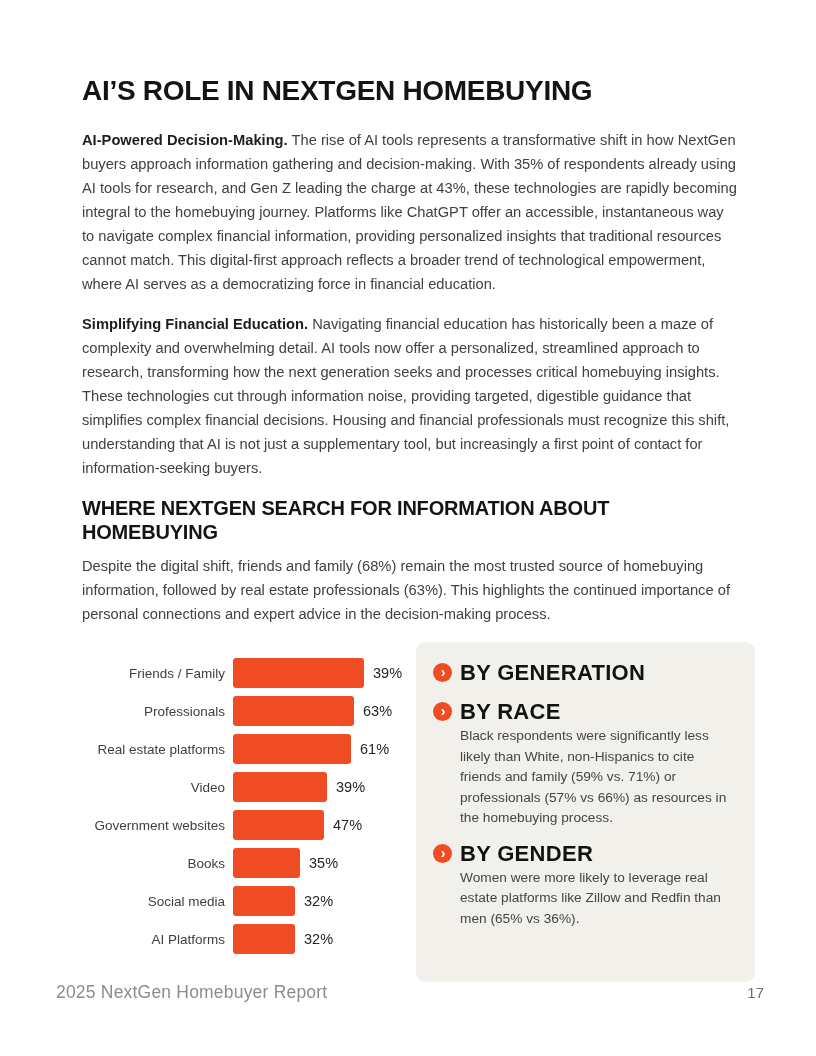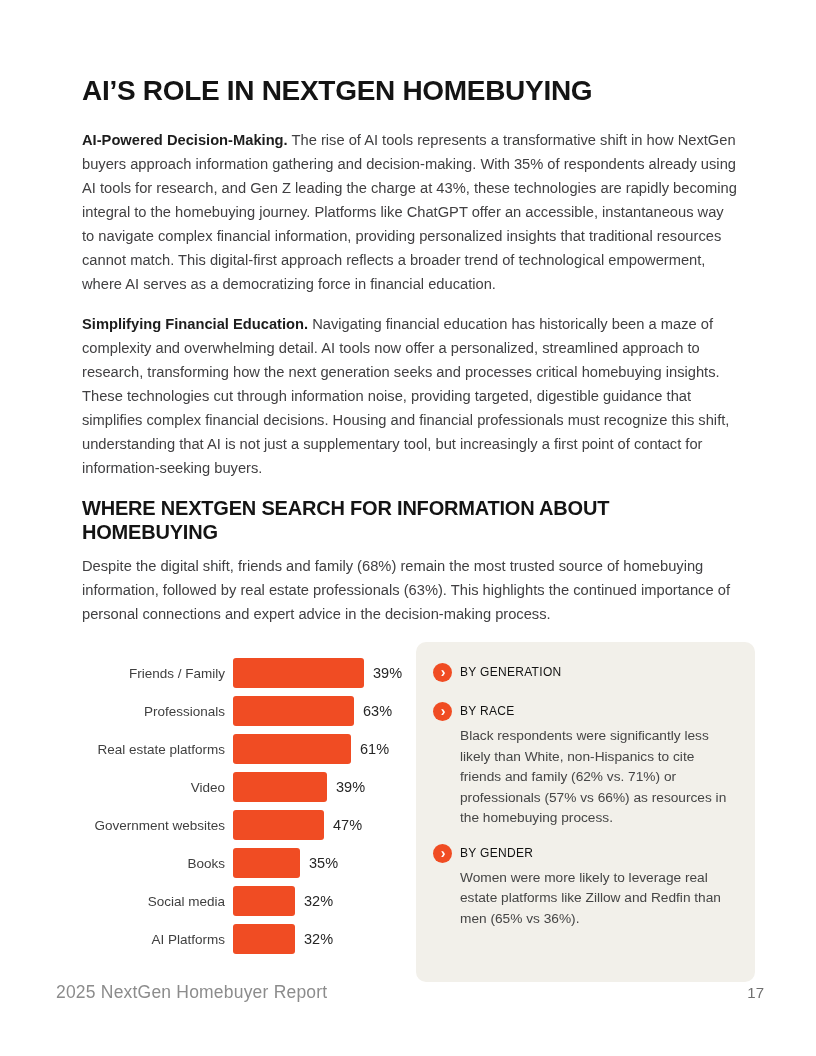--- a/index.html
+++ b/index.html
@@ -88,22 +88,22 @@
     color:#ffffff;
     font-size:14px; font-weight:700;
     line-height:18px;
     text-align:center;
     box-sizing:border-box;
     padding-left:1px;
   }
   .callout-body { flex:1; }
   .callout-heading {
     margin:0 0 5px 0;
-    font-size:12px; line-height:19px;
-    font-weight:400;
+    font-size:22px; line-height:19px;
+    font-weight:700;
     letter-spacing:0.3px;
     color:#121212;
   }
   .callout-text {
     margin:0;
     font-size:13.7px; line-height:20.5px;
     color:#454545;
   }
   .footer {
     position:absolute;
@@ -183,21 +183,21 @@
         <div class="callout-item">
           <span class="callout-bullet" style="background: rgb(240, 76, 35);">›</span>
           <div class="callout-body">
             <h3 class="callout-heading">BY GENERATION</h3>
           </div>
         </div>
         <div class="callout-item">
           <span class="callout-bullet" style="background: rgb(240, 76, 35);">›</span>
           <div class="callout-body">
             <h3 class="callout-heading">BY RACE</h3>
-            <p class="callout-text">Black respondents were significantly less likely than White, non-Hispanics to cite friends and family (62% vs. 71%) or professionals (57% vs 66%) as resources in the homebuying process.</p>
+            <p class="callout-text">Black respondents were significantly less likely than White, non-Hispanics to cite friends and family (59% vs. 71%) or professionals (57% vs 66%) as resources in the homebuying process.</p>
           </div>
         </div>
         <div class="callout-item">
           <span class="callout-bullet" style="background: rgb(240, 76, 35);">›</span>
           <div class="callout-body">
             <h3 class="callout-heading">BY GENDER</h3>
             <p class="callout-text">Women were more likely to leverage real estate platforms like Zillow and Redfin than men (65% vs 36%).</p>
           </div>
         </div>
       </aside>

